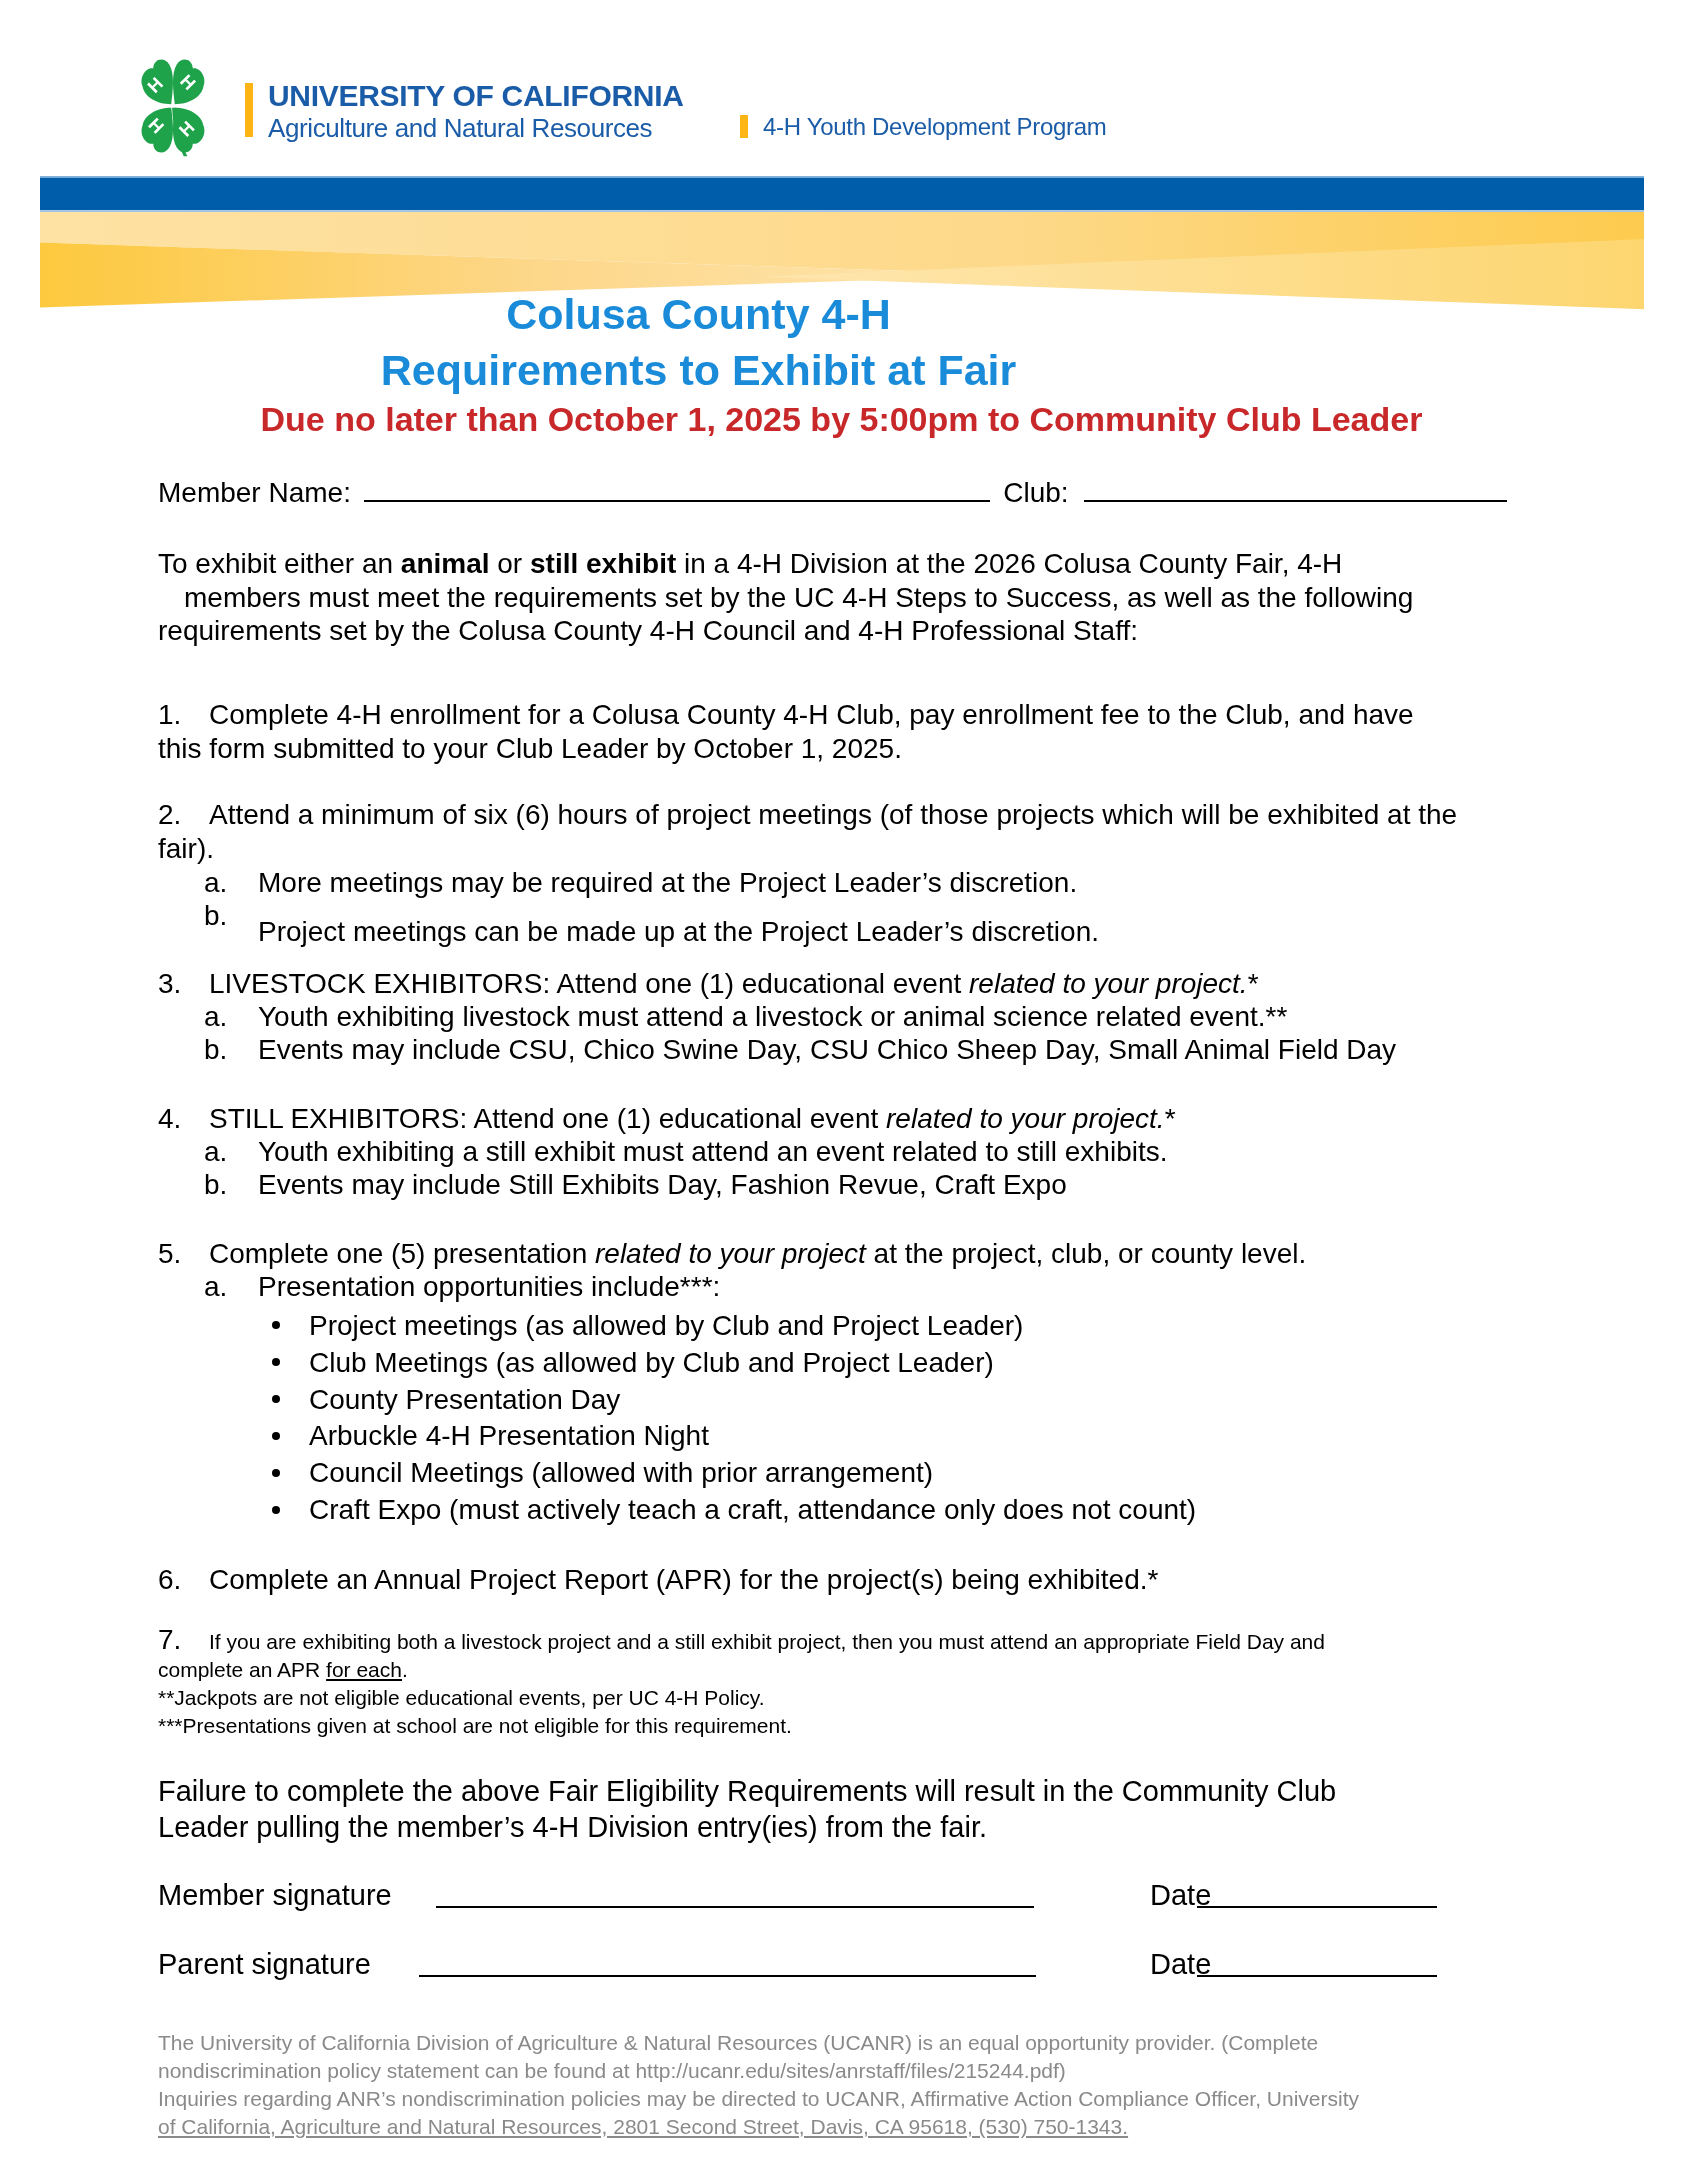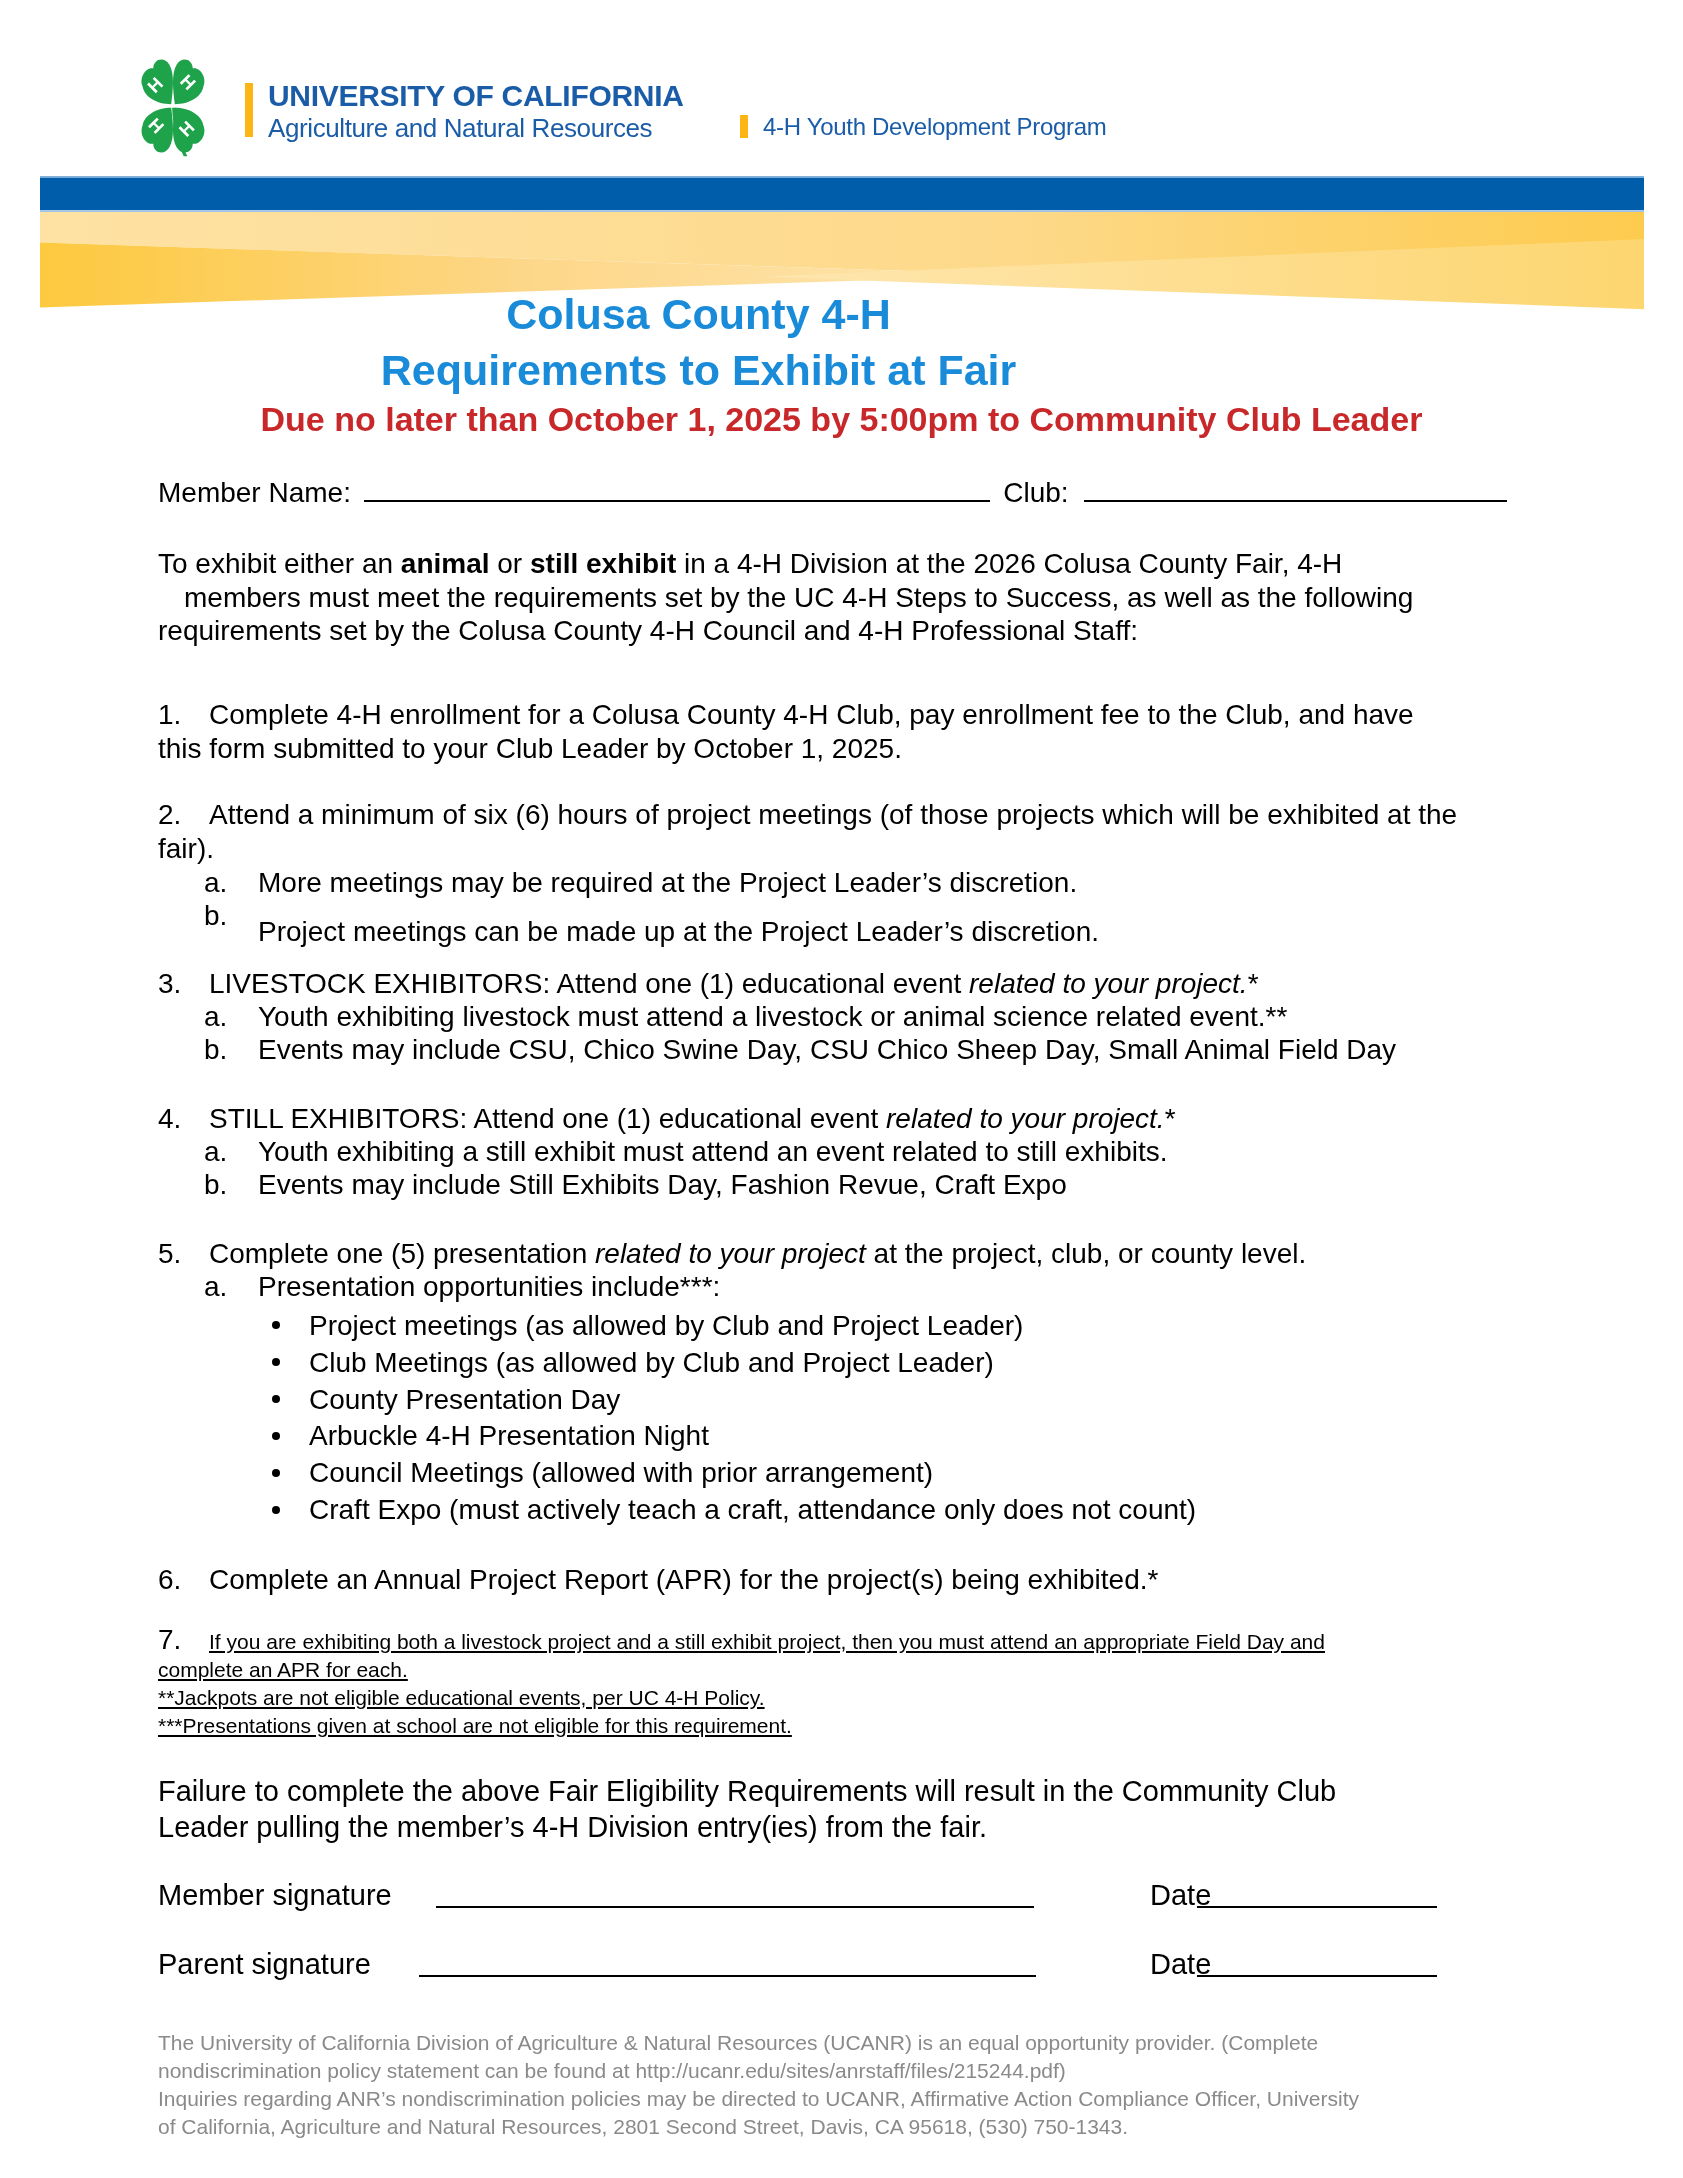--- a/index.html
+++ b/index.html
@@ -22,21 +22,21 @@
   .title1, .title2 { position: absolute; left: 0; width: 1397px; text-align: center; color: #1A8BD9;
                      font-weight: bold; font-size: 43px; white-space: nowrap; }
   .title1 { top: 290px; }
   .title2 { top: 346px; }
   .due { position: absolute; left: 0; width: 1683px; text-align: center; color: #C8282A; font-weight: bold;
          font-size: 34px; top: 400px; white-space: nowrap; }
 
   .line { white-space: nowrap; font-size: 28px; line-height: 33px; position: absolute; }
   .uline { display: inline-block; border-bottom: 2.7px solid #000; height: 25px; vertical-align: baseline; }
 
-  .small { font-size: 21px; line-height: 28px; white-space: nowrap; position: absolute; text-decoration: underline; }
+  .small { font-size: 21px; line-height: 28px; white-space: nowrap; position: absolute; }
   .bullet-dot { position: absolute; width: 8px; height: 8px; border-radius: 50%; background: #000; }
   .footer { position: absolute; left: 158px; color: #8a8a8a; font-size: 21px; line-height: 28px; white-space: nowrap; }
 </style>
 </head>
 <body>
 
 <div>
   <svg class="logo-clover" viewBox="0 0 116 116">
     <g fill="#1EA24A">
       <path d="M56 56 C40 56 26 48 24 36 C20 26 28 14 36 16 C36 6 48 2 54 12 C60 22 58 40 56 56 Z"></path>
@@ -192,15 +192,15 @@
   <div class="line" style="left:158px; top:1948px; font-size:29px;">Parent signature</div>
   <div class="abs" style="left:419px; top:1975px; width:617px; height:0; border-bottom:2.7px solid #000;"></div>
   <div class="line" style="left:1150px; top:1948px; font-size:29px;">Date</div>
   <div class="abs" style="left:1197px; top:1975px; width:240px; height:0; border-bottom:2.7px solid #000;"></div>
 </div>
 
 <div>
   <div class="footer" style="top:2029px;">The University of California Division of Agriculture &amp; Natural Resources (UCANR) is an equal opportunity provider. (Complete</div>
   <div class="footer" style="top:2057px;">nondiscrimination policy statement can be found at http://ucanr.edu/sites/anrstaff/files/215244.pdf)</div>
   <div class="footer" style="top:2085px;">Inquiries regarding ANR’s nondiscrimination policies may be directed to UCANR, Affirmative Action Compliance Officer, University</div>
-  <div class="footer" style="top:2113px;">of California, Agriculture and Natural Resources, 2801 Second Street, Davis, CA 95618, (530) 750-1343.</div>
+  <div class="footer" style="top:2113px;text-decoration:underline;">of California, Agriculture and Natural Resources, 2801 Second Street, Davis, CA 95618, (530) 750-1343.</div>
 </div>
 
 
 </body></html>

